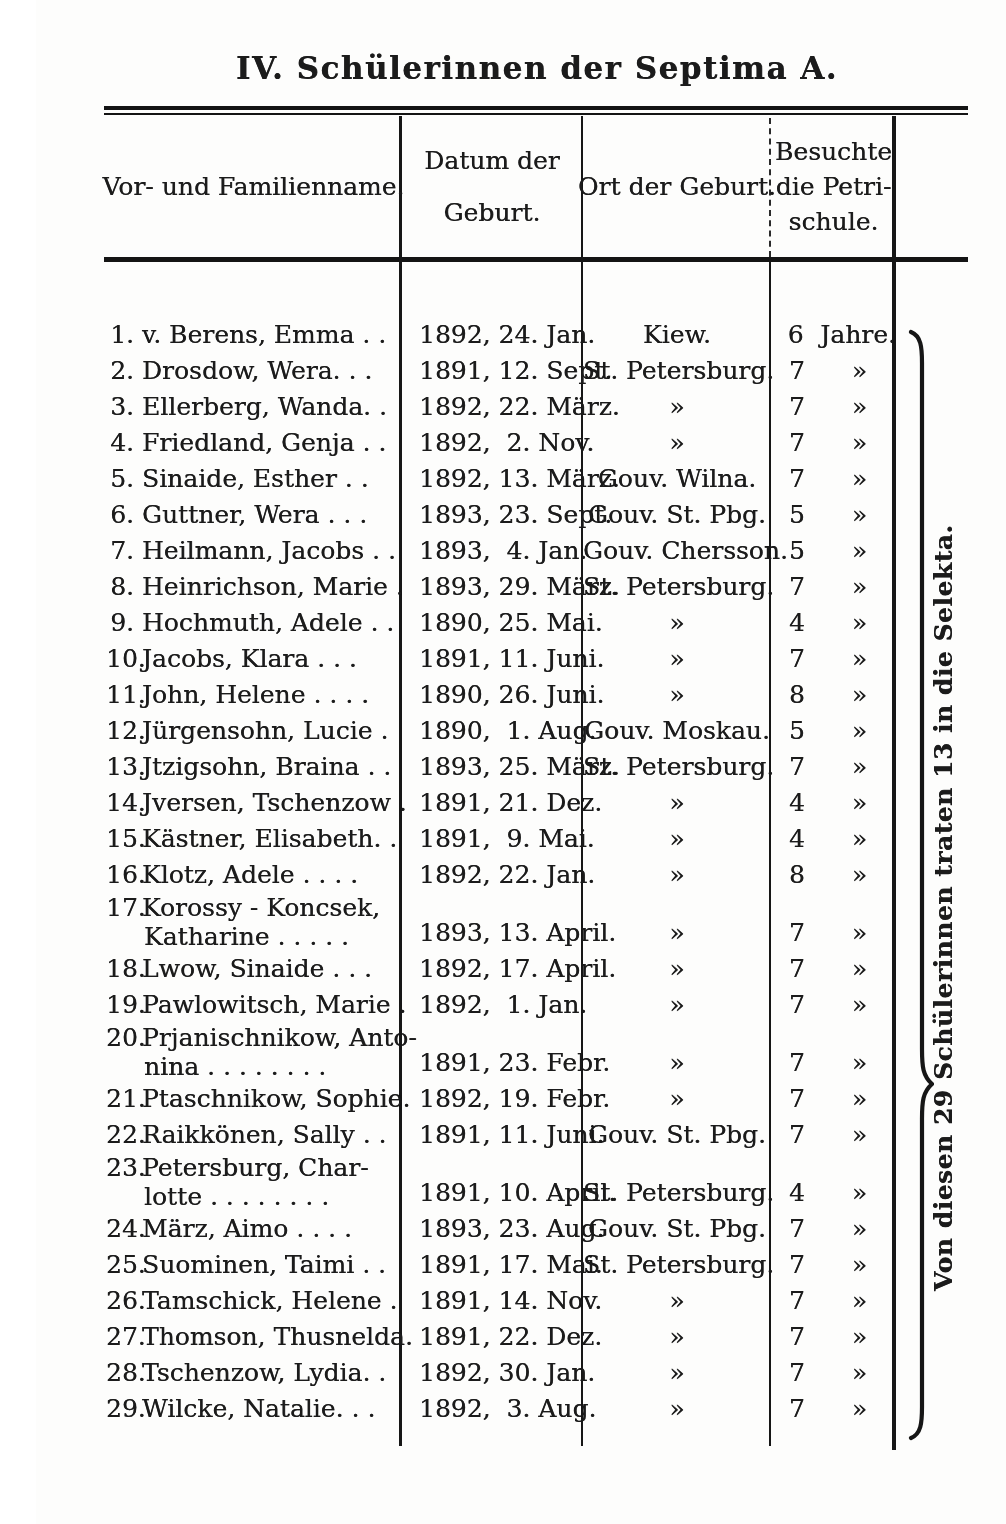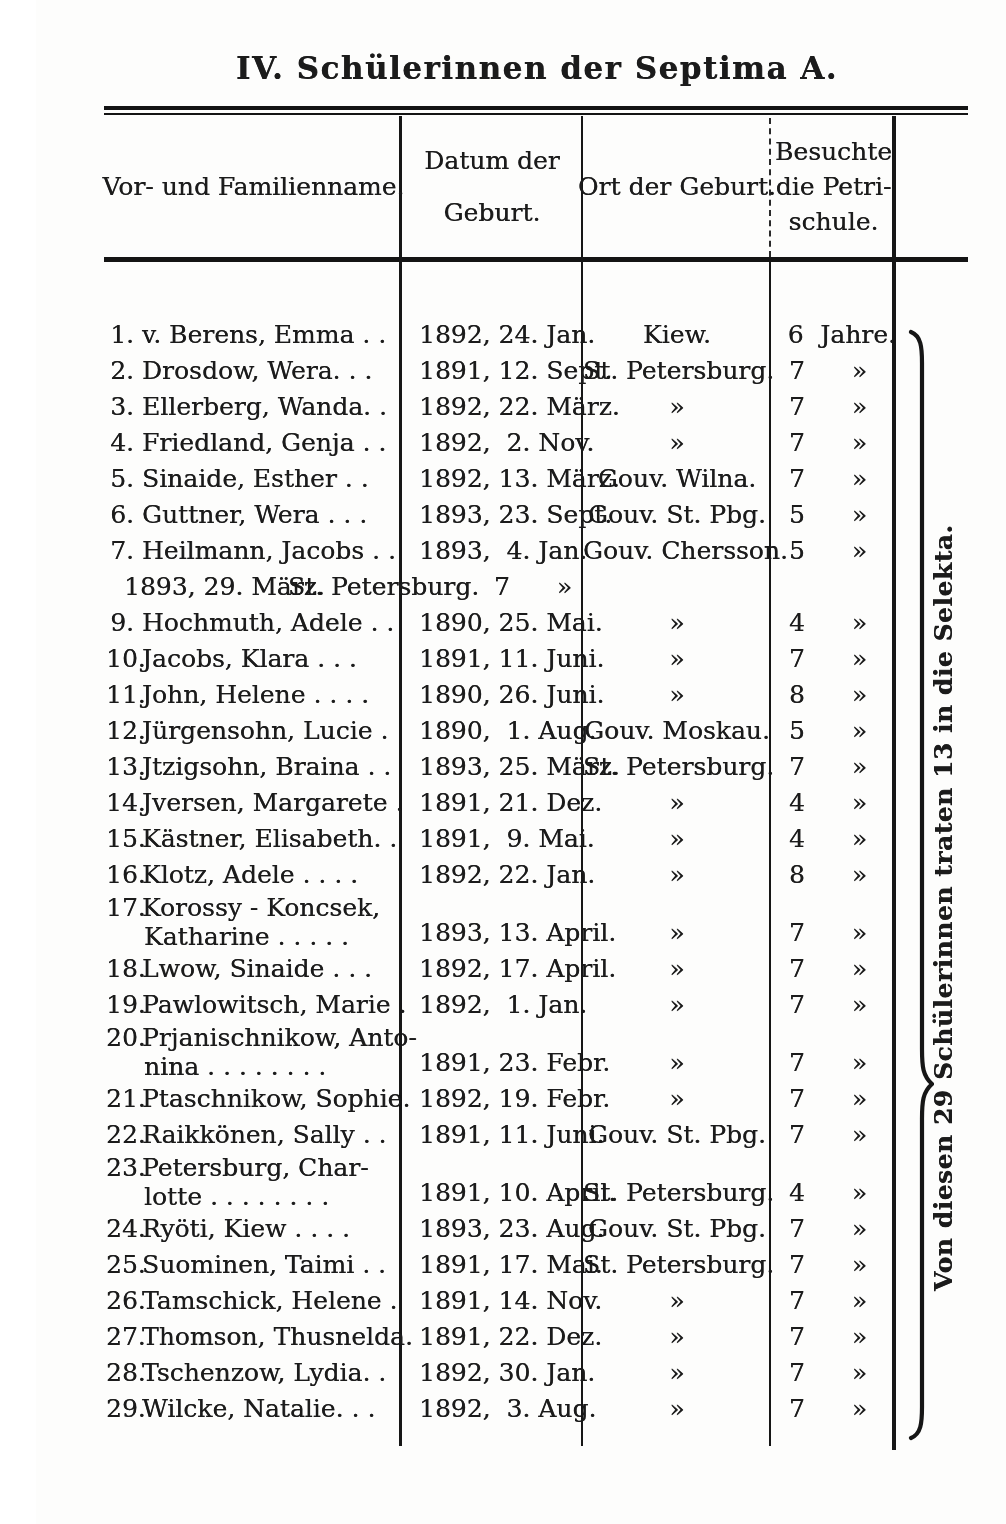--- a/index.html
+++ b/index.html
@@ -161,20 +161,21 @@
         <div class="cell c-place">Gouv. St. Pbg.</div>
         <div class="cell c-years"><span class="y-num">5</span><span class="y-mark">»</span></div>
       </div>
       <div class="row">
         <div class="cell c-name"><span class="rnum">7.</span><span class="nm">Heilmann, Jacobs . .</span></div>
         <div class="cell c-date">1893,  4. Jan.</div>
         <div class="cell c-place">Gouv. Chersson.</div>
         <div class="cell c-years"><span class="y-num">5</span><span class="y-mark">»</span></div>
       </div>
       <div class="row">
+        <div class="cell c-name"><span class="rnum">8.</span><span class="nm">Heinrichson, Marie .</span></div>
         <div class="cell c-date">1893, 29. März.</div>
         <div class="cell c-place">St. Petersburg.</div>
         <div class="cell c-years"><span class="y-num">7</span><span class="y-mark">»</span></div>
       </div>
       <div class="row">
         <div class="cell c-name"><span class="rnum">9.</span><span class="nm">Hochmuth, Adele . .</span></div>
         <div class="cell c-date">1890, 25. Mai.</div>
         <div class="cell c-place">»</div>
         <div class="cell c-years"><span class="y-num">4</span><span class="y-mark">»</span></div>
       </div>
@@ -196,21 +197,21 @@
         <div class="cell c-place">Gouv. Moskau.</div>
         <div class="cell c-years"><span class="y-num">5</span><span class="y-mark">»</span></div>
       </div>
       <div class="row">
         <div class="cell c-name"><span class="rnum">13.</span><span class="nm">Jtzigsohn, Braina . .</span></div>
         <div class="cell c-date">1893, 25. März.</div>
         <div class="cell c-place">St. Petersburg.</div>
         <div class="cell c-years"><span class="y-num">7</span><span class="y-mark">»</span></div>
       </div>
       <div class="row">
-        <div class="cell c-name"><span class="rnum">14.</span><span class="nm">Jversen, Margarete .</span></div>
+        <div class="cell c-name"><span class="rnum">14.</span><span class="nm">Jversen, Tschenzow .</span></div>
         <div class="cell c-date">1891, 21. Dez.</div>
         <div class="cell c-place">»</div>
         <div class="cell c-years"><span class="y-num">4</span><span class="y-mark">»</span></div>
       </div>
       <div class="row">
         <div class="cell c-name"><span class="rnum">15.</span><span class="nm">Kästner, Elisabeth. .</span></div>
         <div class="cell c-date">1891,  9. Mai.</div>
         <div class="cell c-place">»</div>
         <div class="cell c-years"><span class="y-num">4</span><span class="y-mark">»</span></div>
       </div>
@@ -256,21 +257,21 @@
         <div class="cell c-place">Gouv. St. Pbg.</div>
         <div class="cell c-years"><span class="y-num">7</span><span class="y-mark">»</span></div>
       </div>
       <div class="row double">
         <div class="cell c-name"><span class="rnum">23.</span><span class="nm">Petersburg, Char-</span><br><span class="nm">lotte . . . . . . . .</span></div>
         <div class="cell c-date">1891, 10. April.</div>
         <div class="cell c-place">St. Petersburg.</div>
         <div class="cell c-years"><span class="y-num">4</span><span class="y-mark">»</span></div>
       </div>
       <div class="row">
-        <div class="cell c-name"><span class="rnum">24.</span><span class="nm">Ryöti, Kiew . . . .</span></div>
+        <div class="cell c-name"><span class="rnum">24.</span><span class="nm">März, Aimo . . . .</span></div>
         <div class="cell c-date">1893, 23. Aug.</div>
         <div class="cell c-place">Gouv. St. Pbg.</div>
         <div class="cell c-years"><span class="y-num">7</span><span class="y-mark">»</span></div>
       </div>
       <div class="row">
         <div class="cell c-name"><span class="rnum">25.</span><span class="nm">Suominen, Taimi . .</span></div>
         <div class="cell c-date">1891, 17. Mai.</div>
         <div class="cell c-place">St. Petersburg.</div>
         <div class="cell c-years"><span class="y-num">7</span><span class="y-mark">»</span></div>
       </div>

